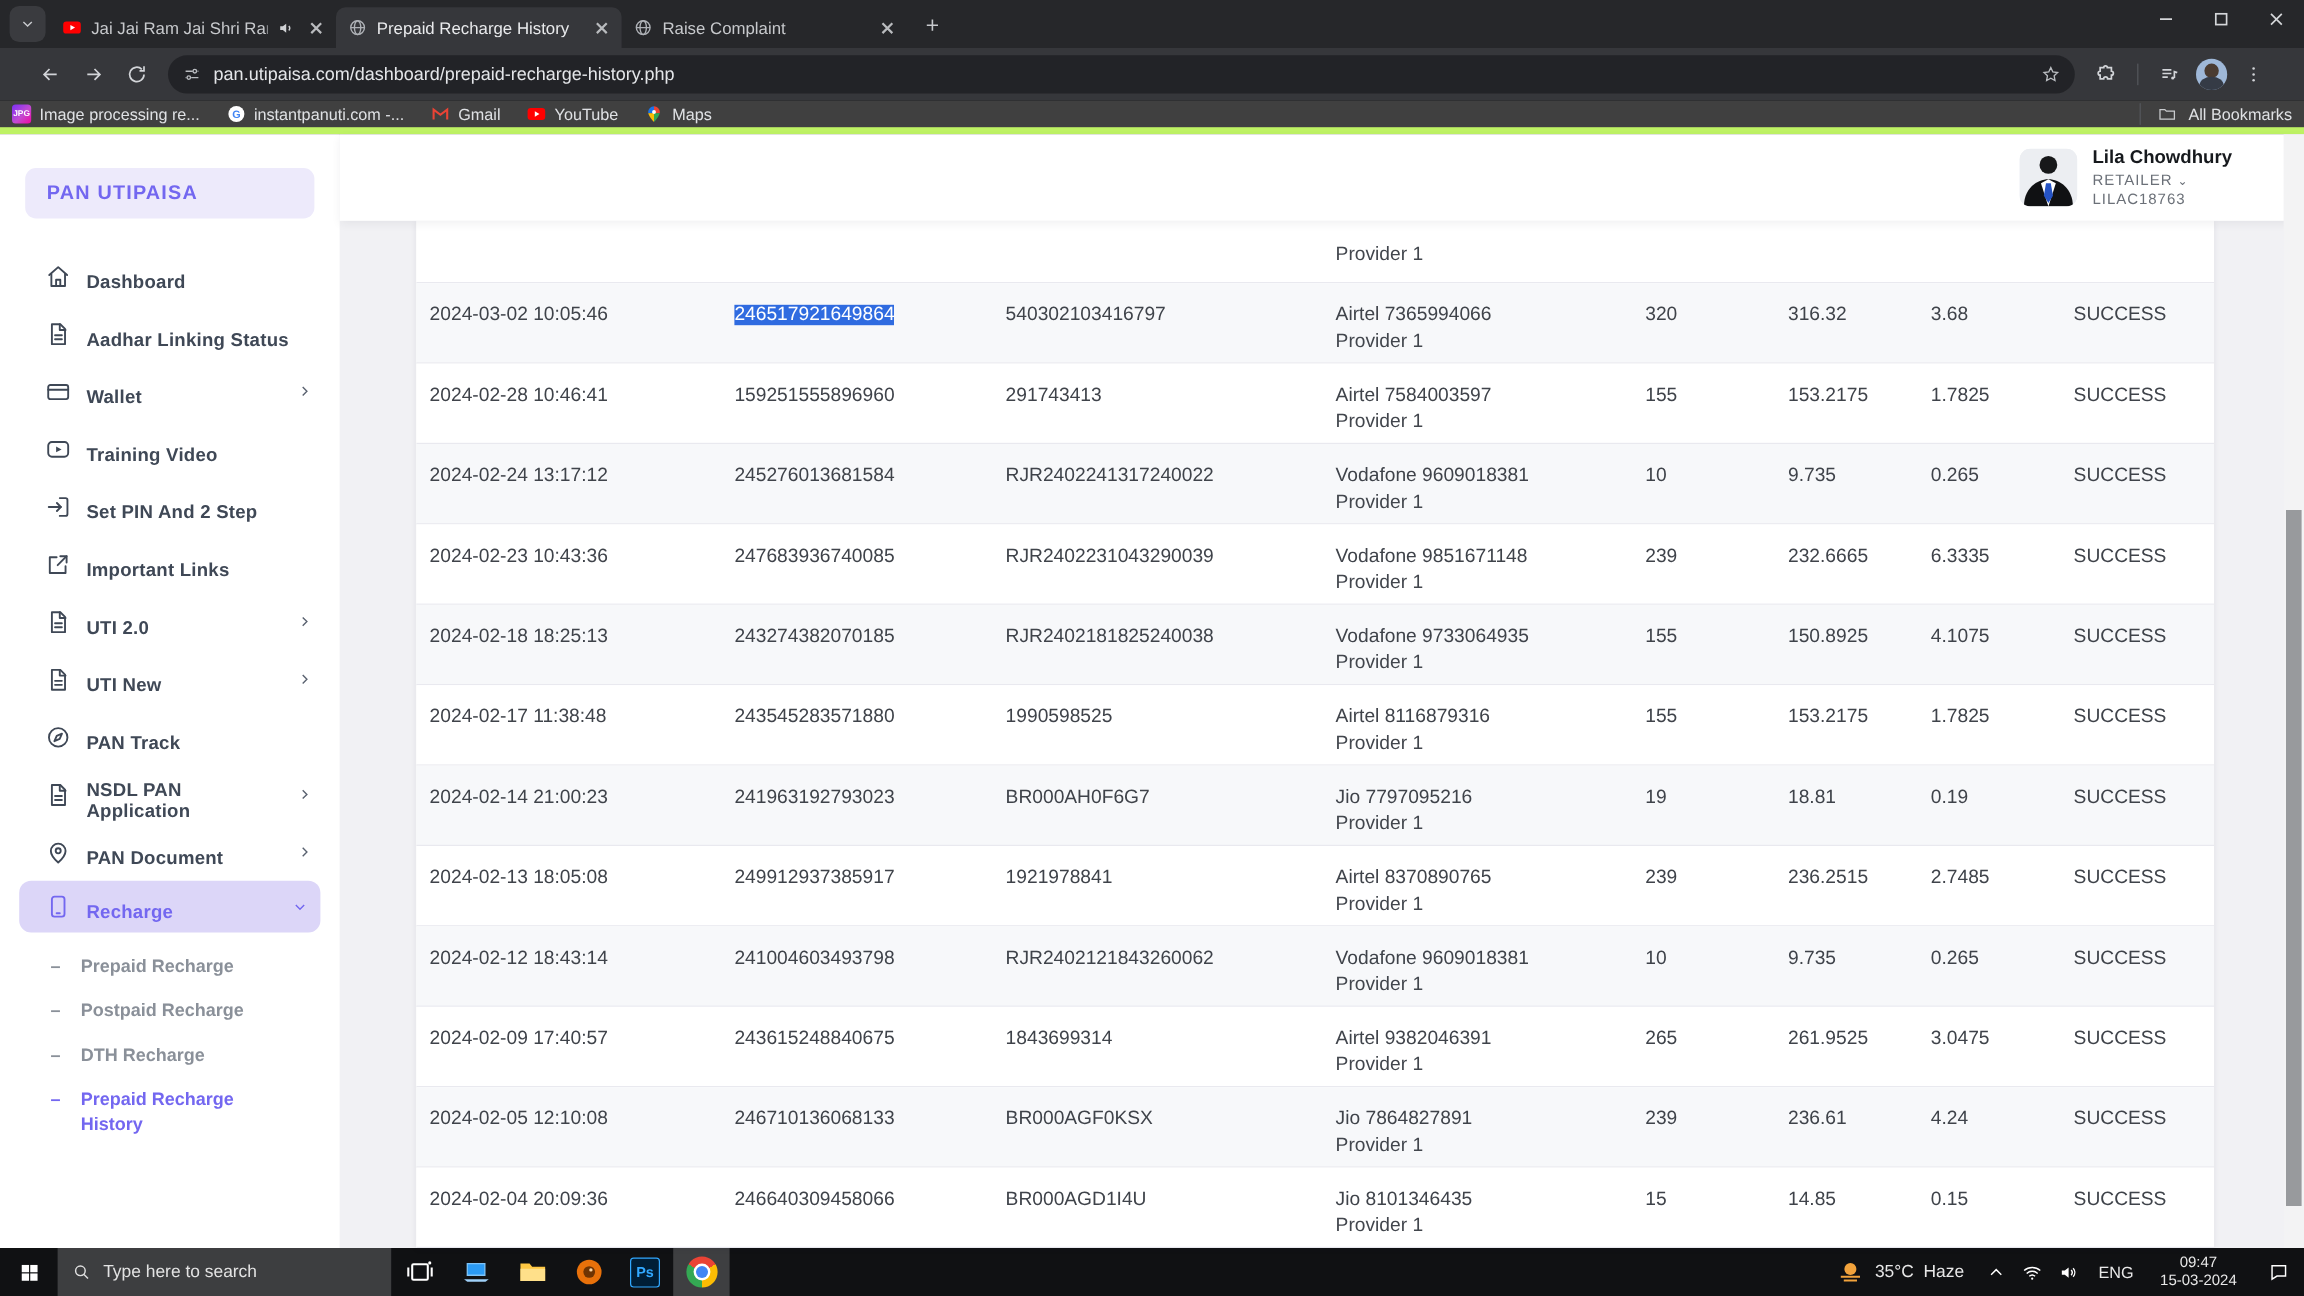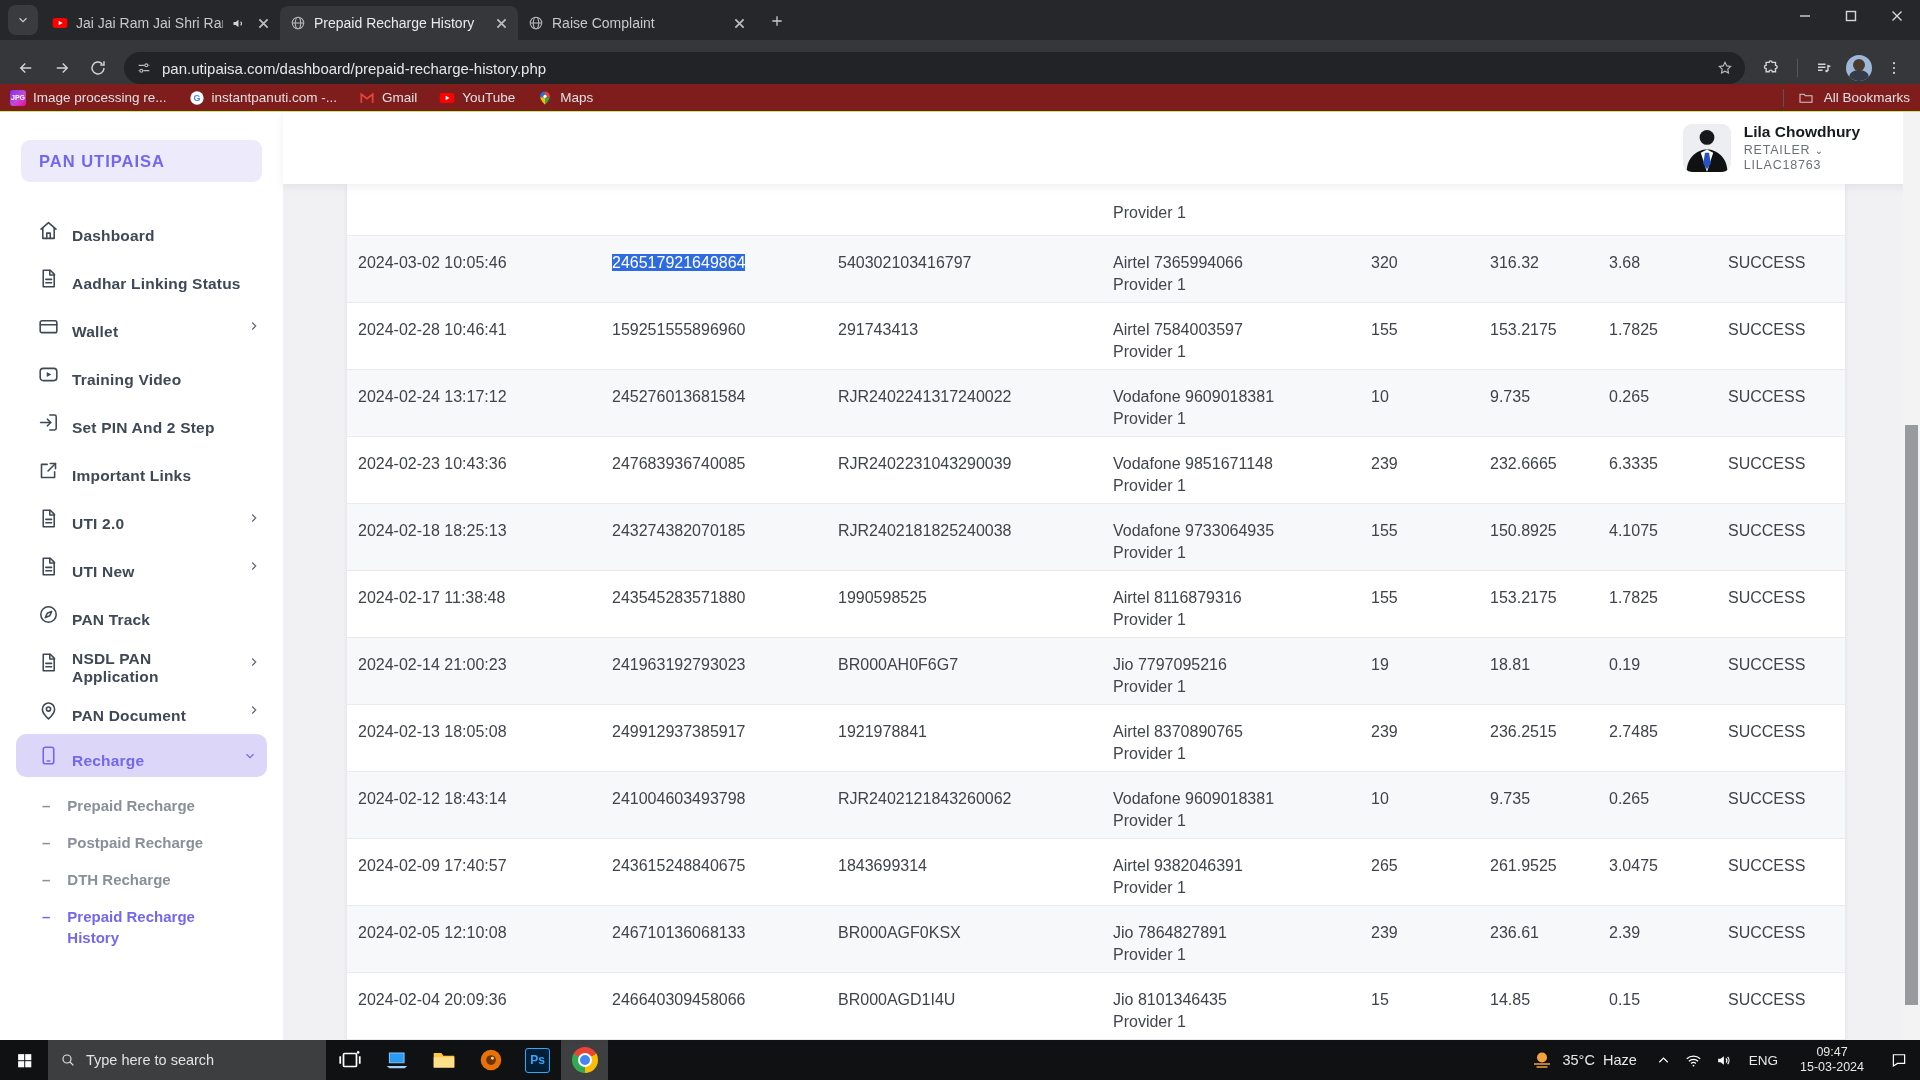--- a/index.html
+++ b/index.html
@@ -20,35 +20,35 @@
   .tab .t-title { flex:1; overflow:hidden; white-space:nowrap; }
   .tab .audio { width:15px; height:15px; flex:0 0 15px; }
   .tab .tclose { width:18px; height:18px; display:flex; align-items:center; justify-content:center; border-radius:50%; }
   .tab .tclose svg { width:11px; height:11px; stroke:#b9bbbe; stroke-width:2; }
   .newtab { width:30px; height:30px; margin:0 0 4px 6px; display:flex; align-items:center; justify-content:center; }
   .newtab svg { width:16px; height:16px; stroke:#c8cace; stroke-width:2; }
   .win-controls { margin-left:auto; display:flex; align-self:flex-start; }
   .wbtn { width:46px; height:32px; display:flex; align-items:center; justify-content:center; }
   .wbtn svg { width:12px; height:12px; stroke:#d4d6d9; stroke-width:1.4; fill:none; }
 
-  .toolbar { height:44px; background:#36373b; display:flex; align-items:flex-end; padding:0 10px; gap:4px; }
+  .toolbar { height:44px; background:#36373b; display:flex; align-items:center; padding:0 26px; gap:4px; }
   .navbtn { width:32px; height:32px; display:flex; align-items:center; justify-content:center; border-radius:50%; }
   .navbtn svg { width:18px; height:18px; stroke:#d2d4d8; stroke-width:1.9; fill:none; }
   .addressbar { flex:1; height:32px; background:#222327; border-radius:16px; margin:0 6px;
     display:flex; align-items:center; padding:0 12px; gap:10px; }
   .addressbar .aicon svg { width:16px; height:16px; stroke:#b9bcc0; stroke-width:1.7; fill:none; display:block; }
   .url { color:#e4e6e9; font-size:15px; flex:1; white-space:nowrap; overflow:hidden; }
   .toolbar-right { display:flex; align-items:center; gap:6px; }
   .sep-v { width:1px; height:18px; background:#55575c; margin:0 4px; }
   .avatar-btn { width:26px; height:26px; border-radius:50%; overflow:hidden; background:#9fb8d8; position:relative; }
   .avatar-btn::before { content:""; position:absolute; left:7px; top:4px; width:12px; height:12px; border-radius:50%; background:#4a3b31; }
   .avatar-btn::after { content:""; position:absolute; left:3px; top:15px; width:20px; height:14px; border-radius:50% 50% 0 0; background:#353b46; }
 
-  .bookmarksbar { height:28px; background:#7f1d1d; display:flex; align-items:center; padding:0 10px; gap:22px;
-    border-bottom:1px solid #bef264; }
+  .bookmarksbar { height:28px; background:#404040; display:flex; align-items:center; padding:0 10px; gap:22px;
+    border-bottom:6px solid #bef264; }
   .bm { display:flex; align-items:center; gap:7px; color:#dfe1e4; font-size:13.5px; }
   .bm .bicon { width:16px; height:16px; display:flex; }
   .bm .bicon svg { width:16px; height:16px; }
   .jpgchip { width:16px; height:16px; border-radius:3px; background:linear-gradient(135deg,#7b2ff7 0%,#c24bd2 55%,#f107a3 100%);
     color:#fff; font-size:7px; font-weight:bold; display:flex; align-items:center; justify-content:center; }
   .bm-right { margin-left:auto; display:flex; align-items:center; gap:10px; color:#dfe1e4; font-size:13.5px; }
   .bm-right svg { width:16px; height:16px; stroke:#c9cbce; stroke-width:1.6; fill:none; }
 
   
   .page { height:928px; position:relative; background:#f1f1f4; display:flex; }
@@ -590,21 +590,21 @@
                 <div class="cell">3.0475</div>
                 <div class="cell">SUCCESS</div>
               </div>
               <div class="trow striped">
                 <div class="cell">2024-02-05 12:10:08</div>
                 <div class="cell">246710136068133</div>
                 <div class="cell">BR000AGF0KSX</div>
                 <div class="cell">Jio 7864827891<br><span class="prov2">Provider 1</span></div>
                 <div class="cell">239</div>
                 <div class="cell">236.61</div>
-                <div class="cell">2.39</div>
+                <div class="cell">4.24</div>
                 <div class="cell">SUCCESS</div>
               </div>
               <div class="trow">
                 <div class="cell">2024-02-04 20:09:36</div>
                 <div class="cell">246640309458066</div>
                 <div class="cell">BR000AGD1I4U</div>
                 <div class="cell">Jio 8101346435<br><span class="prov2">Provider 1</span></div>
                 <div class="cell">15</div>
                 <div class="cell">14.85</div>
                 <div class="cell">0.15</div>

